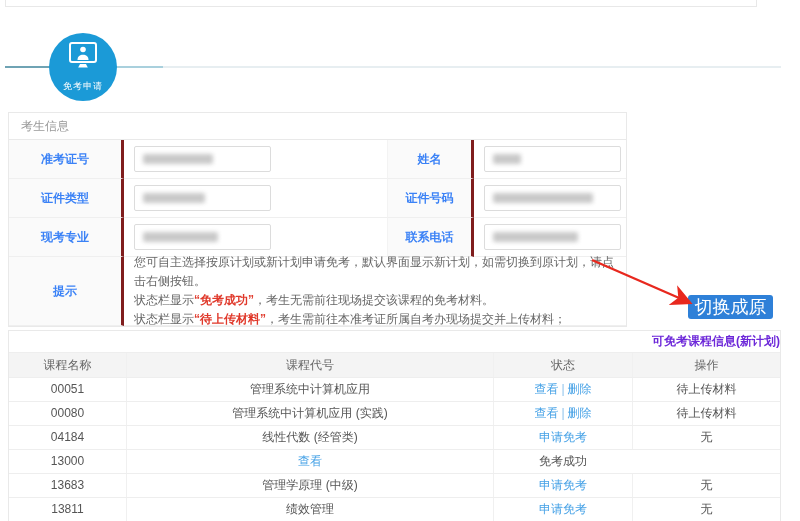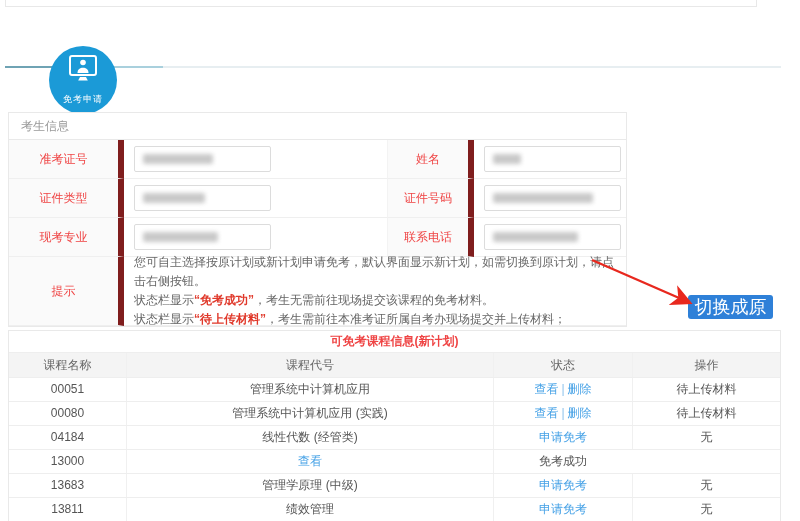--- a/index.html
+++ b/index.html
@@ -9,33 +9,33 @@
 
   
   .top-edge { position:absolute; left:5px; top:-14px; width:752px; height:21px;
               border:1px solid #e8e8e8; border-top:none; background:#fff; }
 
   
   .step-seg { position:absolute; top:66px; height:2px; }
   .seg-a { left:5px;  width:78px;  background:#6fa3b4; }
   .seg-b { left:83px; width:80px;  background:#a9d0dd; }
   .seg-c { left:163px; width:618px; background:#e7eef1; }
-  .step-circle { position:absolute; left:49px; top:46px; width:68px; height:68px;
+  .step-circle { position:absolute; left:49px; top:33px; width:68px; height:68px;
                  border-radius:50%; background:#1b9ad7; display:flex; flex-direction:column;
                  align-items:center; justify-content:center; cursor:pointer; }
   .step-circle .lbl { color:#fff; font-size:9px; margin-top:3px; letter-spacing:1px; }
 
   
   .panel { position:absolute; left:8px; top:112px; width:619px; background:#fff;
            border:1px solid #e9e9e9; font-size:12px; color:#666; }
   .panel-hd { height:27px; line-height:27px; padding-left:12px; color:#999;
               border-bottom:1px solid #e9e9e9; }
   .fgrid { display:grid; grid-template-columns:115px 264px 86px 1fr; }
   .fcell { border-bottom:1px solid #efefef; display:flex; align-items:center; }
-  .flabel { background:#fafafa; justify-content:center; border-right:6px solid #7f1d1d; color:#ef4444; }
+  .flabel { background:#fafafa; justify-content:center; border-right:3px solid #7f1d1d; color:#3b82f6;font-weight:bold; }
   .fvalue { padding-left:10px; border-right:1px solid #f3f3f3; }
   .fvalue.last { border-right:none; }
   .frow-h { height:39px; }
   .inputbox { width:137px; height:26px; border:1px solid #dcdcdc; border-radius:2px;
               background:#fff; display:flex; align-items:center; padding-left:8px; }
   .redacted { height:10px; border-radius:2px; background:#c9c9c9; filter:blur(2px); }
   .w1{width:70px;} .w2{width:28px;} .w3{width:62px;} .w4{width:100px;} .w5{width:75px;} .w6{width:85px;}
   .hint-cell { height:69px; }
   .hint-body { padding:5px 10px; line-height:19px; color:#666; border-bottom:1px solid #efefef;
                display:flex; flex-direction:column; justify-content:center; height:69px; }
@@ -44,22 +44,22 @@
   
   .switch-btn { position:absolute; left:688px; top:295px; width:85px; height:24px;
                 background:#2e80d8; border:none; border-radius:3px; color:#fff;
                 font-size:18px; line-height:24px; text-align:center; cursor:pointer;
                 font-family:inherit; }
   .arrow-svg { position:absolute; left:583px; top:254px; pointer-events:none; }
 
   
   .ctable { position:absolute; left:8px; top:330px; width:773px; border:1px solid #e9e9e9;
             font-size:12px; color:#555; background:#fff; }
-  .ct-title { height:21px; line-height:21px; text-align:center; font-weight:bold;
-              color:#ef4444; font-size:12px; }
+  .ct-title { height:21px; line-height:21px; text-align:right; font-weight:bold;
+              color:#6d28d9; font-size:12px; }
   .ct-row { display:grid; grid-template-columns:117px 367px 139px 1fr;
             border-top:1px solid #eeeeee; }
   .ct-row > div { height:23px; line-height:23px; text-align:center; }
   .ct-row > div + div { border-left:1px solid #f0f0f0; }
   .ct-head { background:#f4f4f4; color:#666; }
   .ct-head > div { height:24px; line-height:24px; }
   .link { color:#45a1e6; cursor:pointer; }
   .sep { color:#8fc4ec; margin:0 3px; }
 </style>
 </head>

